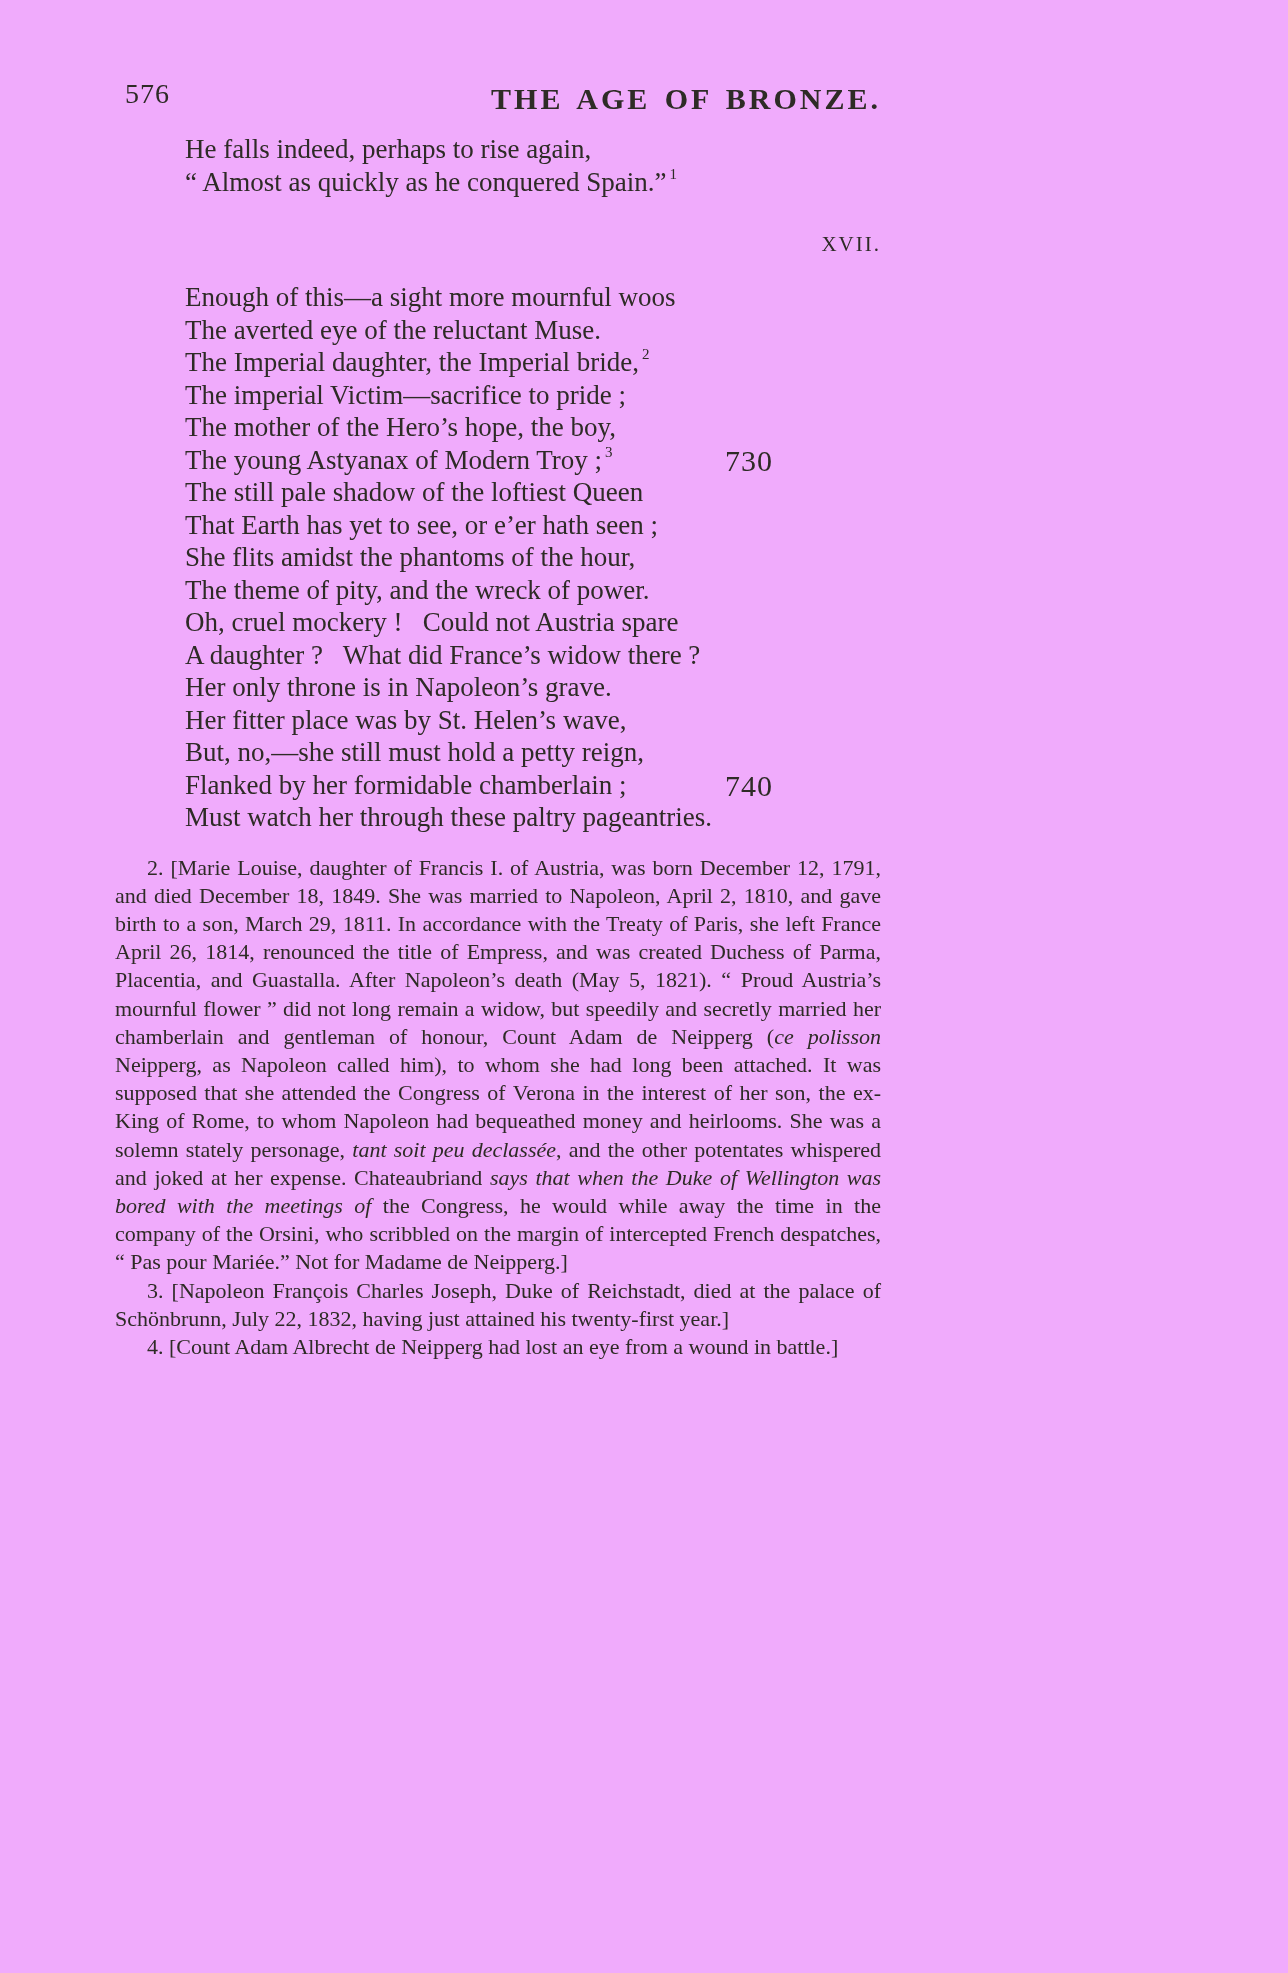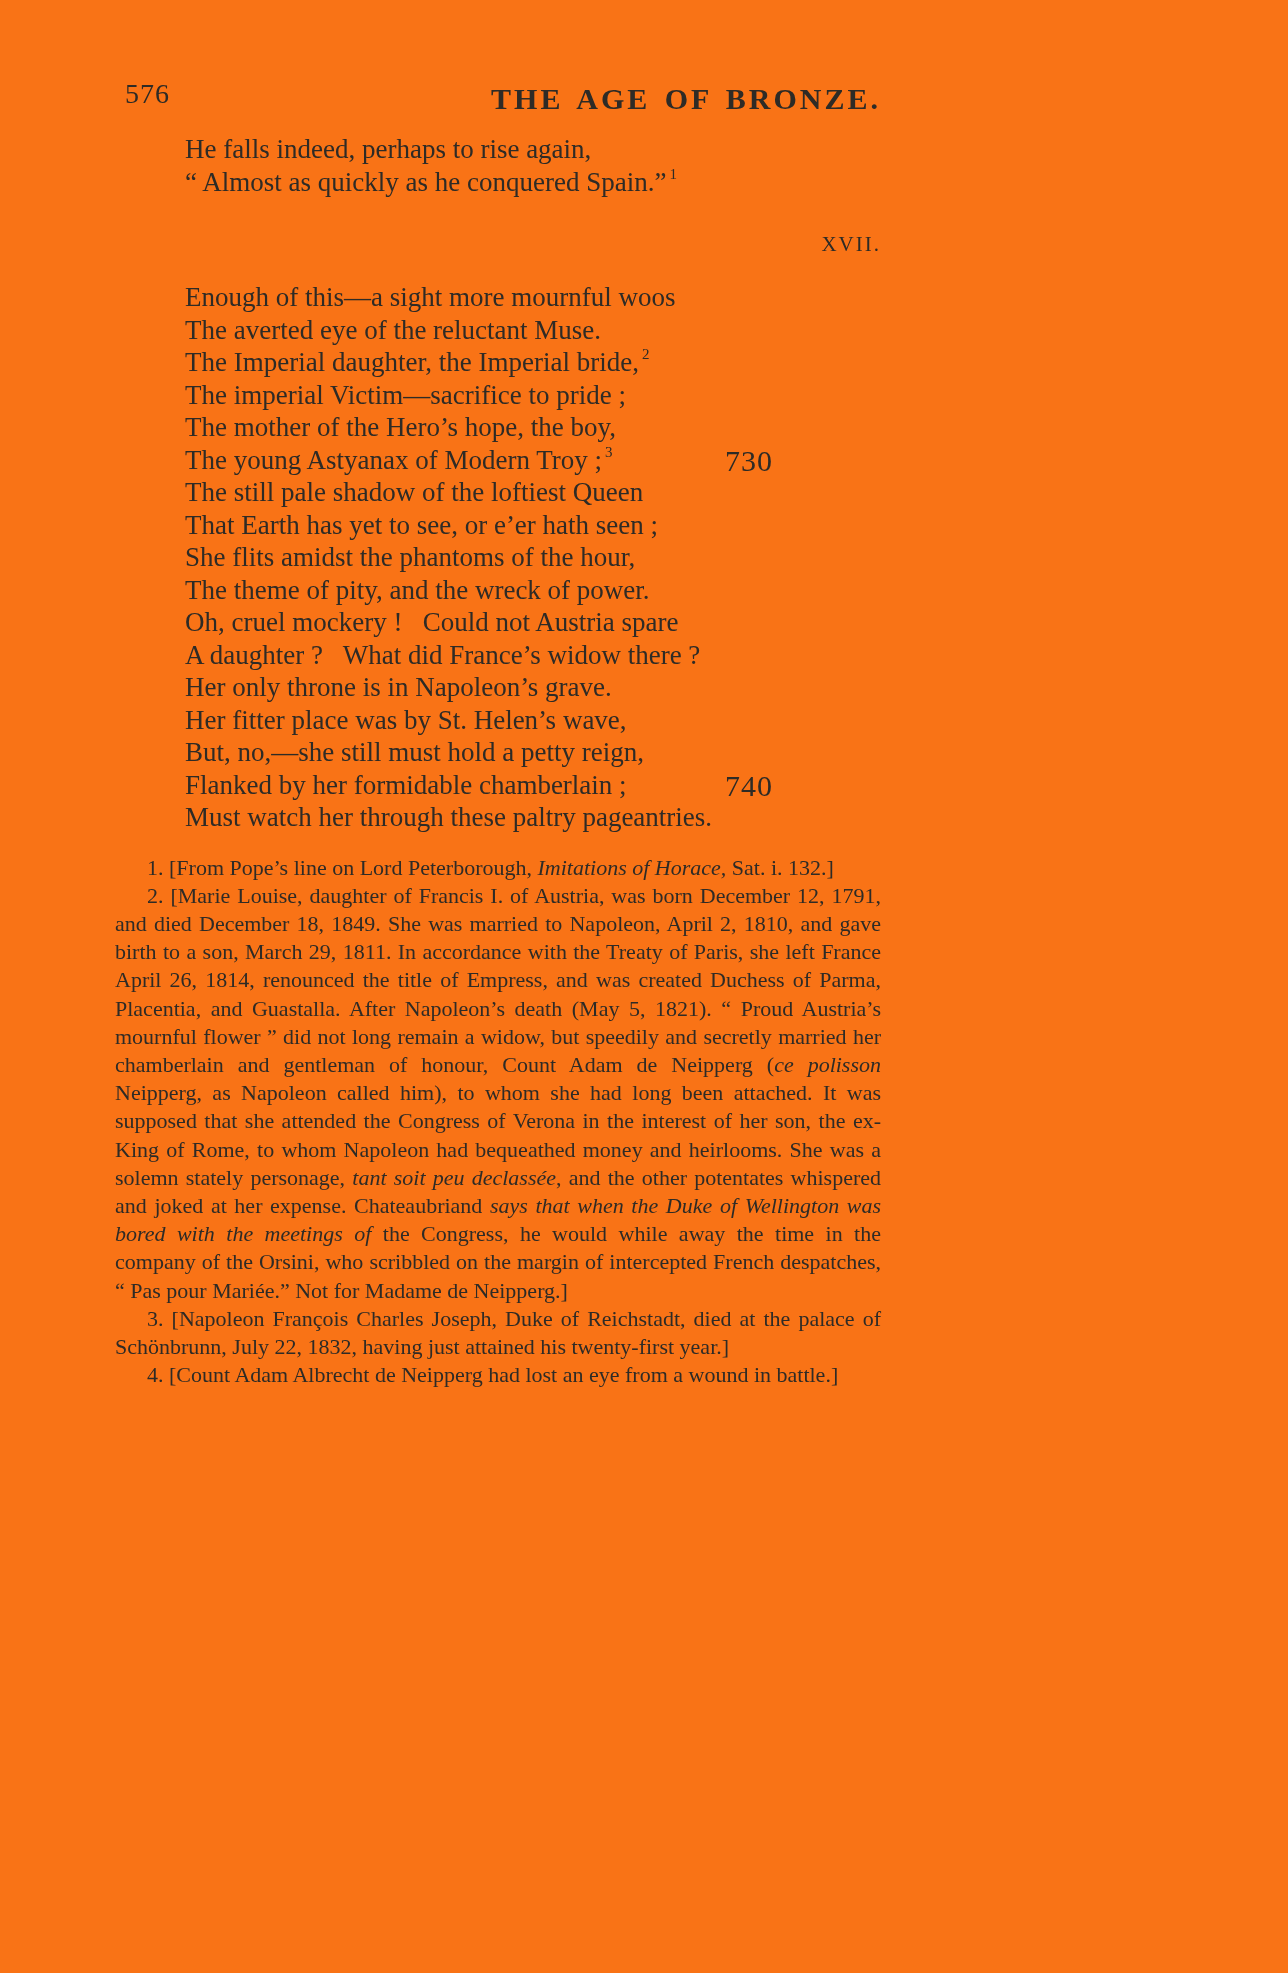--- a/index.html
+++ b/index.html
@@ -5,21 +5,21 @@
   html, body {
     margin: 0;
     padding: 0;
     background: #fdfcf9;
     font-family: "Liberation Serif", "DejaVu Serif", serif;
   }
   .page {
     position: relative;
     width: 1288px;
     height: 1973px;
-    background: #f97316;
+    background: #f0abfc;
     color: #2e2b26;
     overflow: hidden;
   }
   .content {
     position: absolute;
     left: 115px;
     top: 78px;
     width: 766px;
   }
   .page-header {
@@ -119,20 +119,19 @@
         <div class="poem-line"><span>Oh, cruel mockery !   Could not Austria spare</span></div>
         <div class="poem-line"><span>A daughter ?   What did France’s widow there ?</span></div>
         <div class="poem-line"><span>Her only throne is in Napoleon’s grave.</span></div>
         <div class="poem-line"><span>Her fitter place was by St. Helen’s wave,</span></div>
         <div class="poem-line"><span>But, no,—she still must hold a petty reign,</span></div>
         <div class="poem-line"><span>Flanked by her formidable chamberlain ;</span><span class="line-num">740</span></div>
         <div class="poem-line"><span>Must watch her through these paltry pageantries.</span></div>
       </section>
 
     <section class="footnotes" id="footnotes">
-        <p class="footnote"><span>1. [From Pope’s line on Lord Peterborough, </span><i>Imitations of Horace,</i><span> Sat. i. 132.]</span></p>
         <p class="footnote"><span>2. [Marie Louise, daughter of Francis I. of Austria, was born December 12, 1791, and died December 18, 1849.  She was married to Napoleon, April 2, 1810, and gave birth to a son, March 29, 1811.  In accordance with the Treaty of Paris, she left France April 26, 1814, renounced the title of Empress, and was created Duchess of Parma, Placentia, and Guastalla.  After Napoleon’s death (May 5, 1821). “ Proud Austria’s mournful flower ” did not long remain a widow, but speedily and secretly married her chamberlain and gentleman of honour, Count Adam de Neipperg (</span><i>ce polisson</i><span> Neipperg, as Napoleon called him), to whom she had long been attached.  It was supposed that she attended the Congress of Verona in the interest of her son, the ex-King of Rome, to whom Napoleon had bequeathed money and heirlooms.  She was a solemn stately personage, </span><i>tant soit peu declassée</i><span>, and the other potentates whispered and joked at her expense.  Chateaubriand </span><i>says that when the Duke of Wellington was bored with the meetings of</i><span> the Congress, he would while away the time in the company of the Orsini, who scribbled on the margin of intercepted French despatches, “ Pas pour Mariée.”  Not for Madame de Neipperg.]</span></p>
         <p class="footnote"><span>3. [Napoleon François Charles Joseph, Duke of Reichstadt, died at the palace of Schönbrunn, July 22, 1832, having just attained his twenty-first year.]</span></p>
         <p class="footnote"><span>4. [Count Adam Albrecht de Neipperg had lost an eye from a wound in battle.]</span></p>
       </section>
 
   </div>
 </div>
 
 </body></html>

